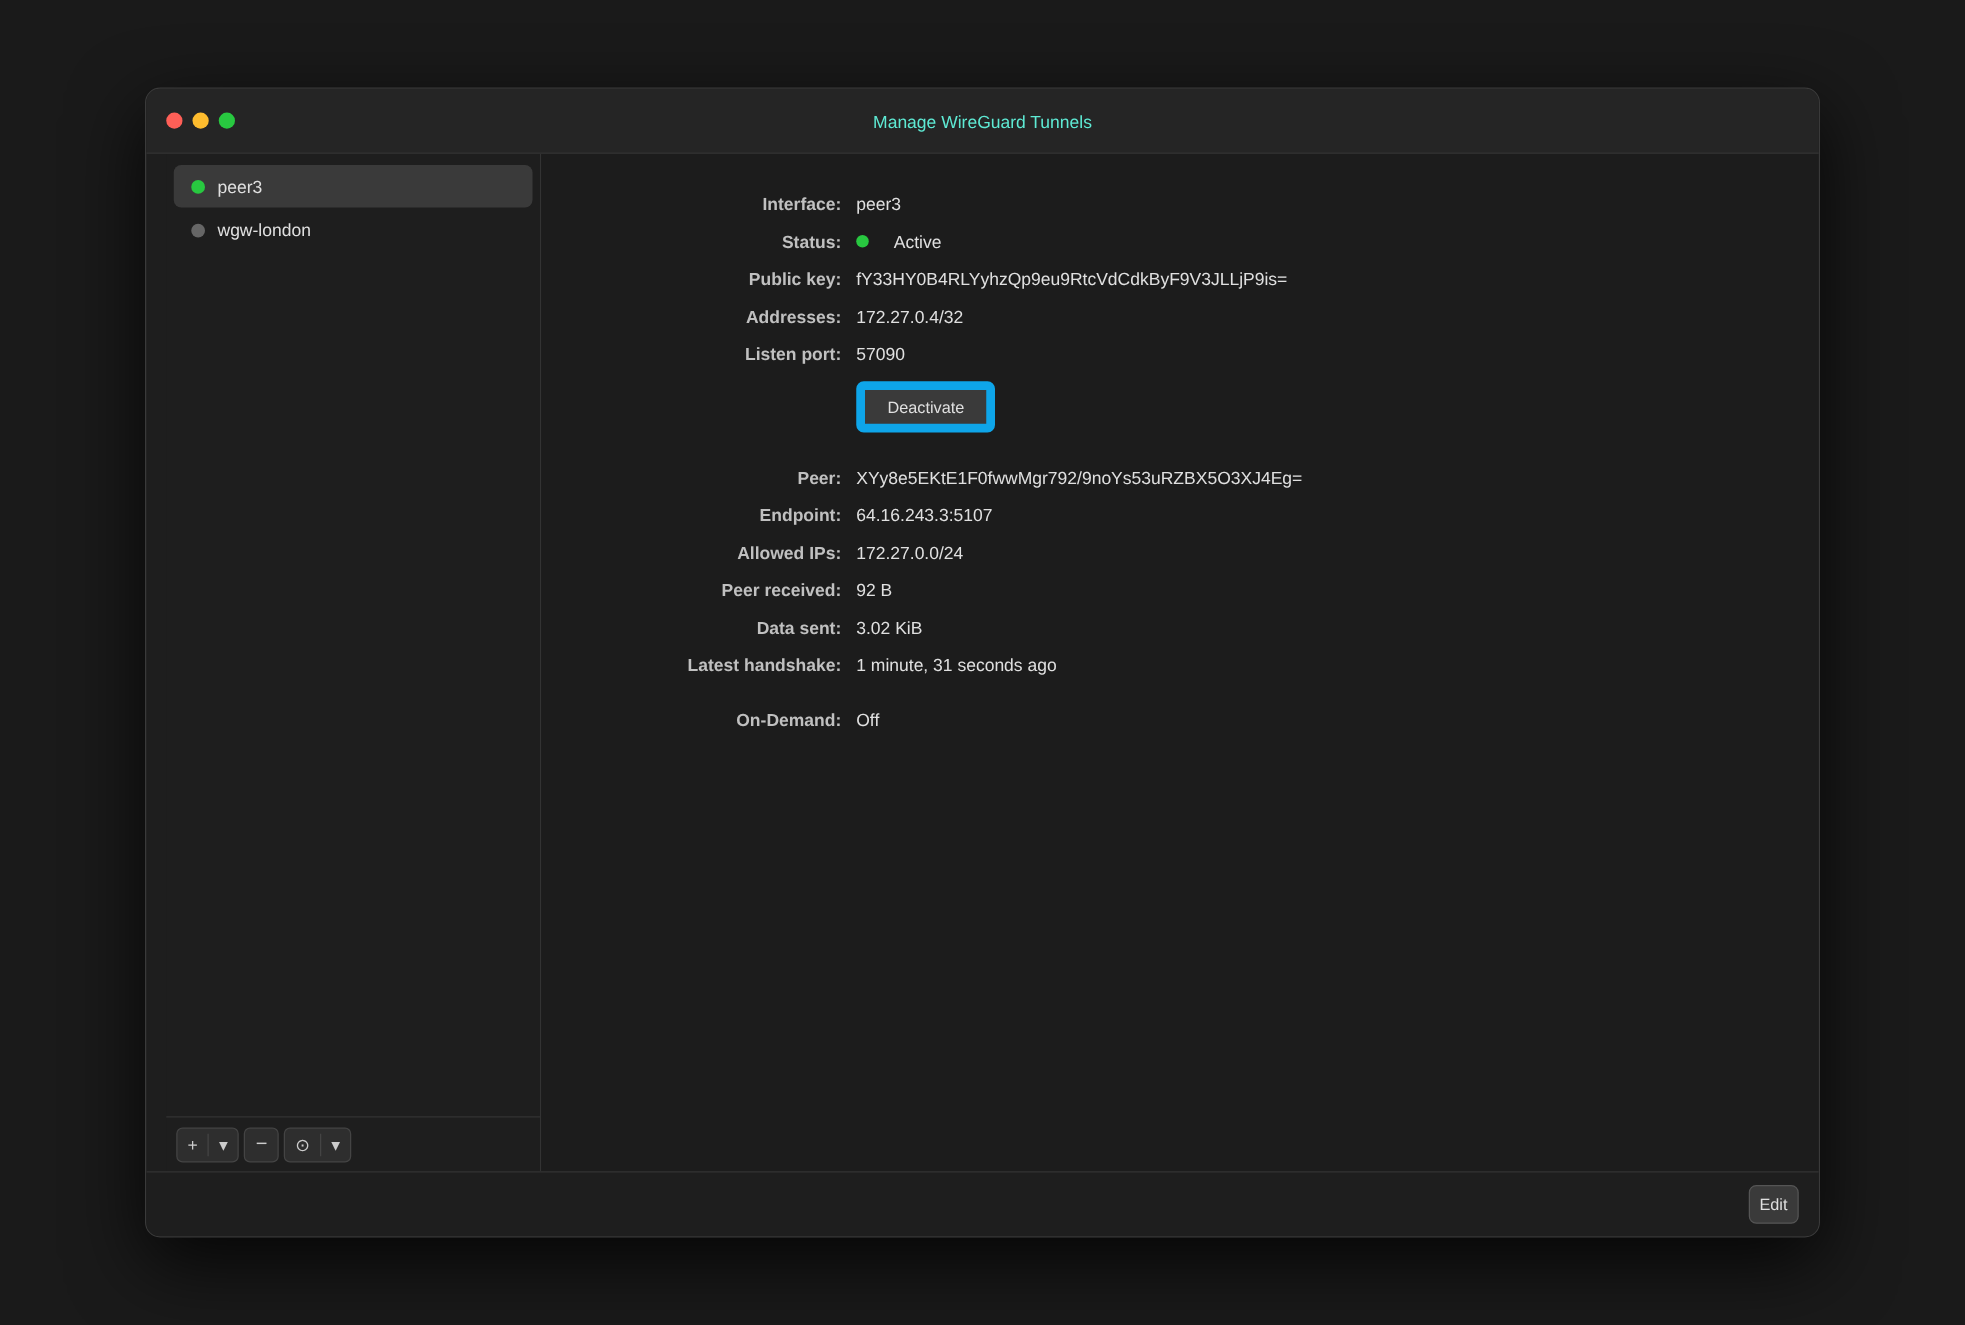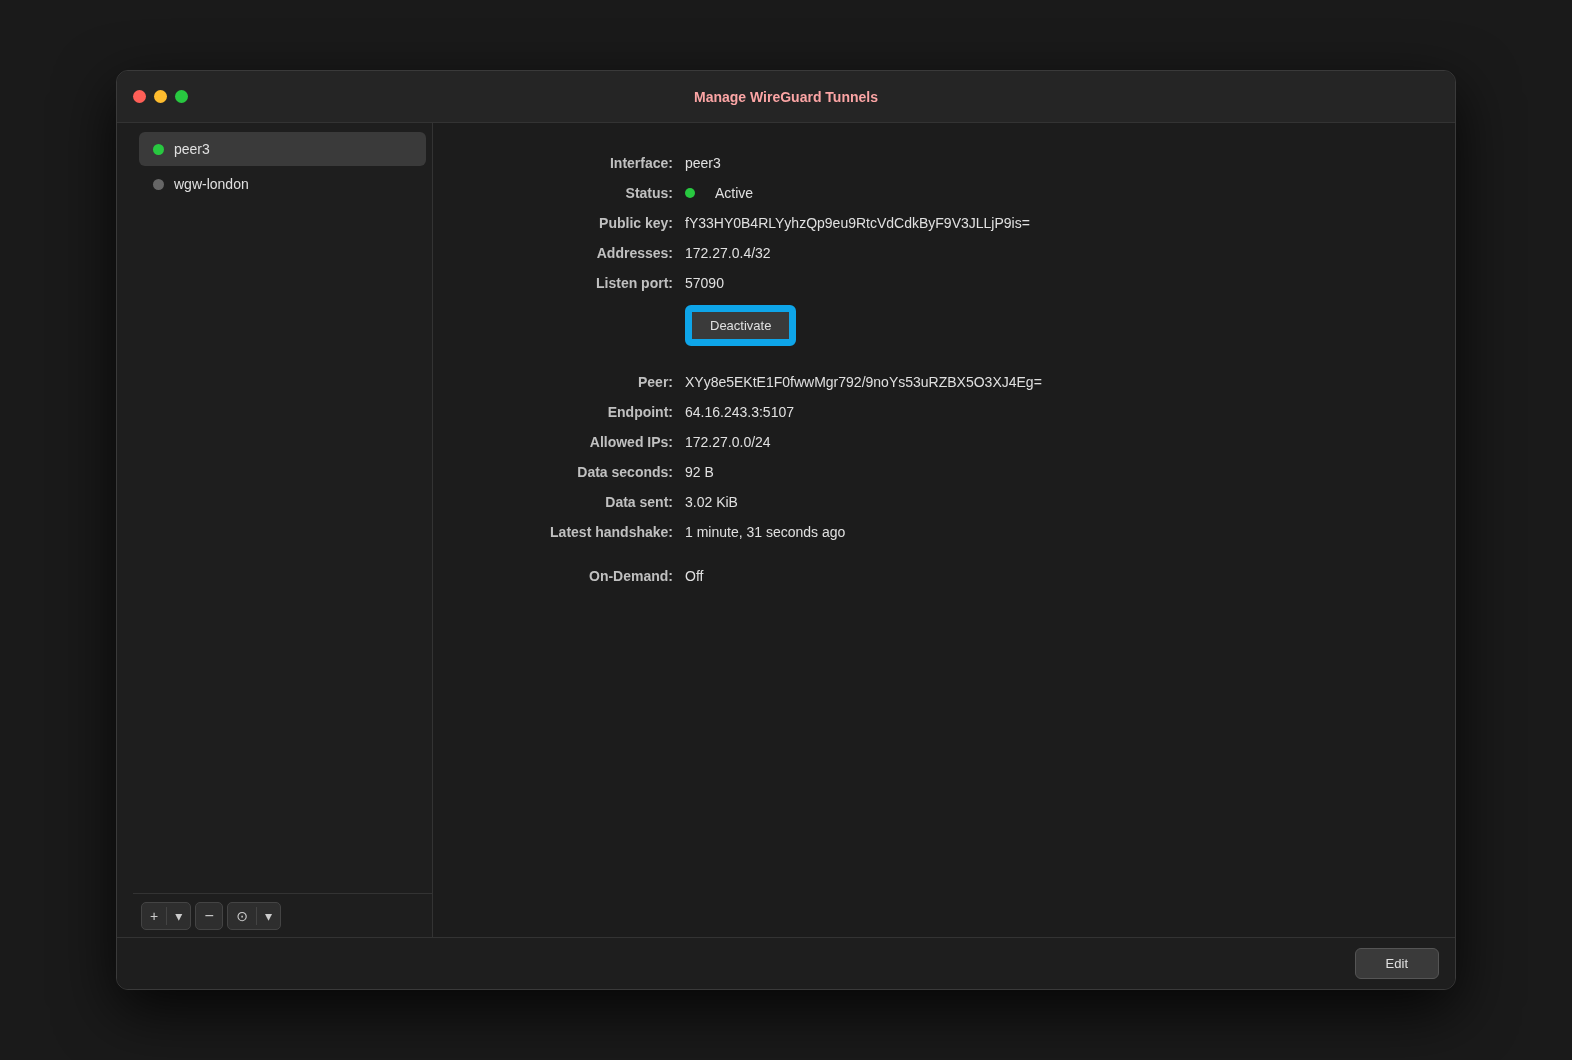--- a/index.html
+++ b/index.html
@@ -53,23 +53,23 @@
       height: 13px;
       border-radius: 50%;
       cursor: pointer;
     }
 
     .btn-close { background: #ff5f57; }
     .btn-minimize { background: #febc2e; }
     .btn-maximize { background: #28c840; }
 
     .titlebar-title {
-      color: #fca5a5;
-      font-size: 14px;
-      font-weight: 700;
+      color: #5eead4;
+      font-size: 14px;
+      font-weight: 400;
     }
 
     .content {
       display: flex;
       flex: 1;
       overflow: hidden;
       padding-left: 16px;
     }
 
     .sidebar {
@@ -250,21 +250,21 @@
       flex-shrink: 0;
     }
 
     .edit-btn {
       background: #3a3a3a;
       border: 1px solid #555;
       border-radius: 6px;
       color: #e0e0e0;
       font-size: 13px;
       cursor: pointer;
-      padding: 7px 30px;
+      padding: 7px 8px;
       font-family: inherit;
       font-weight: 500;
     }
   </style>
 </head>
 <body>
 
 <div class="window">
 
   <div class="titlebar">
@@ -343,21 +343,21 @@
         </div>
         <div class="detail-row">
           <span class="detail-label">Endpoint:</span>
           <span class="detail-value">64.16.243.3:5107</span>
         </div>
         <div class="detail-row">
           <span class="detail-label">Allowed IPs:</span>
           <span class="detail-value">172.27.0.0/24</span>
         </div>
         <div class="detail-row">
-          <span class="detail-label">Data seconds:</span>
+          <span class="detail-label">Peer received:</span>
           <span class="detail-value">92 B</span>
         </div>
         <div class="detail-row">
           <span class="detail-label">Data sent:</span>
           <span class="detail-value">3.02 KiB</span>
         </div>
         <div class="detail-row">
           <span class="detail-label">Latest handshake:</span>
           <span class="detail-value">1 minute, 31 seconds ago</span>
         </div>

